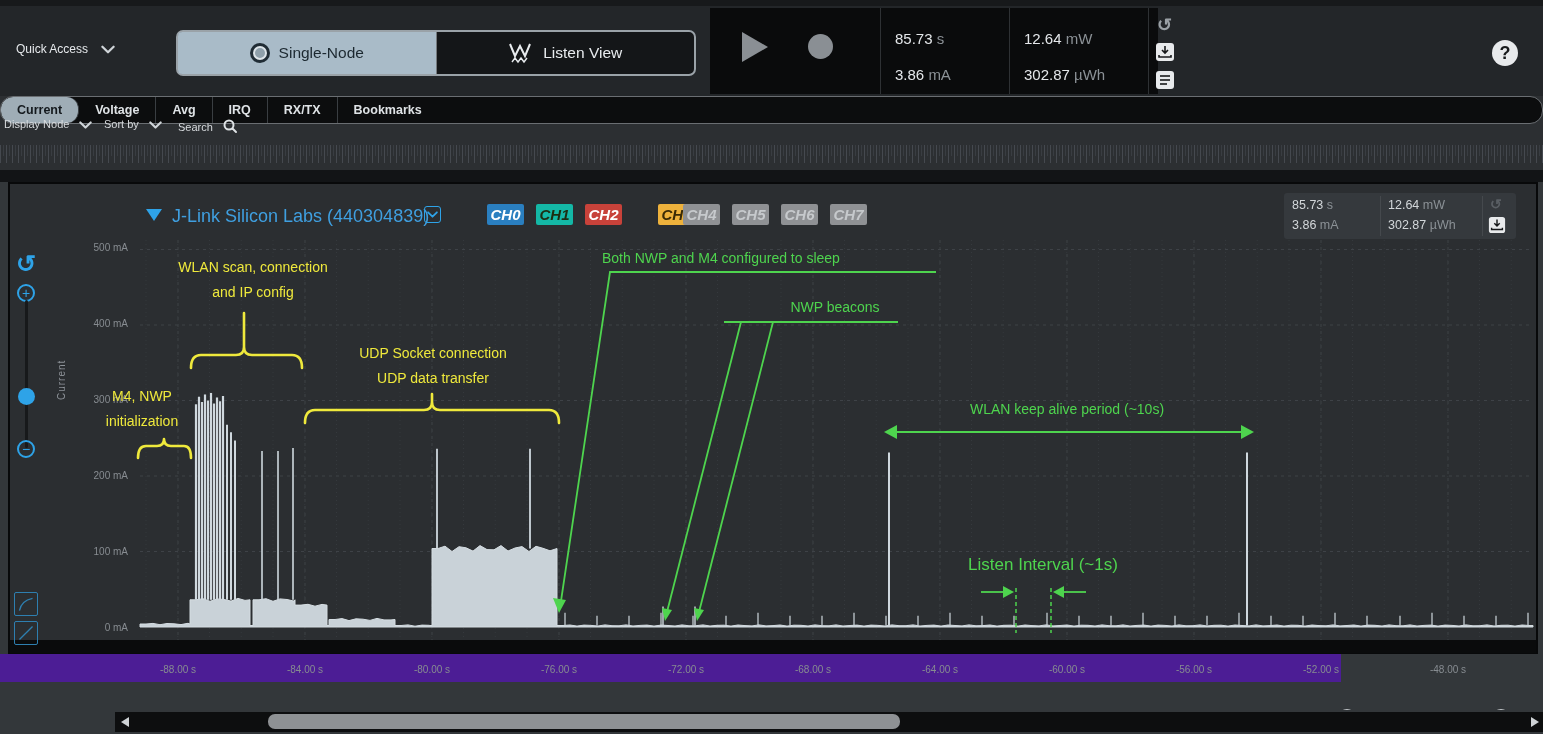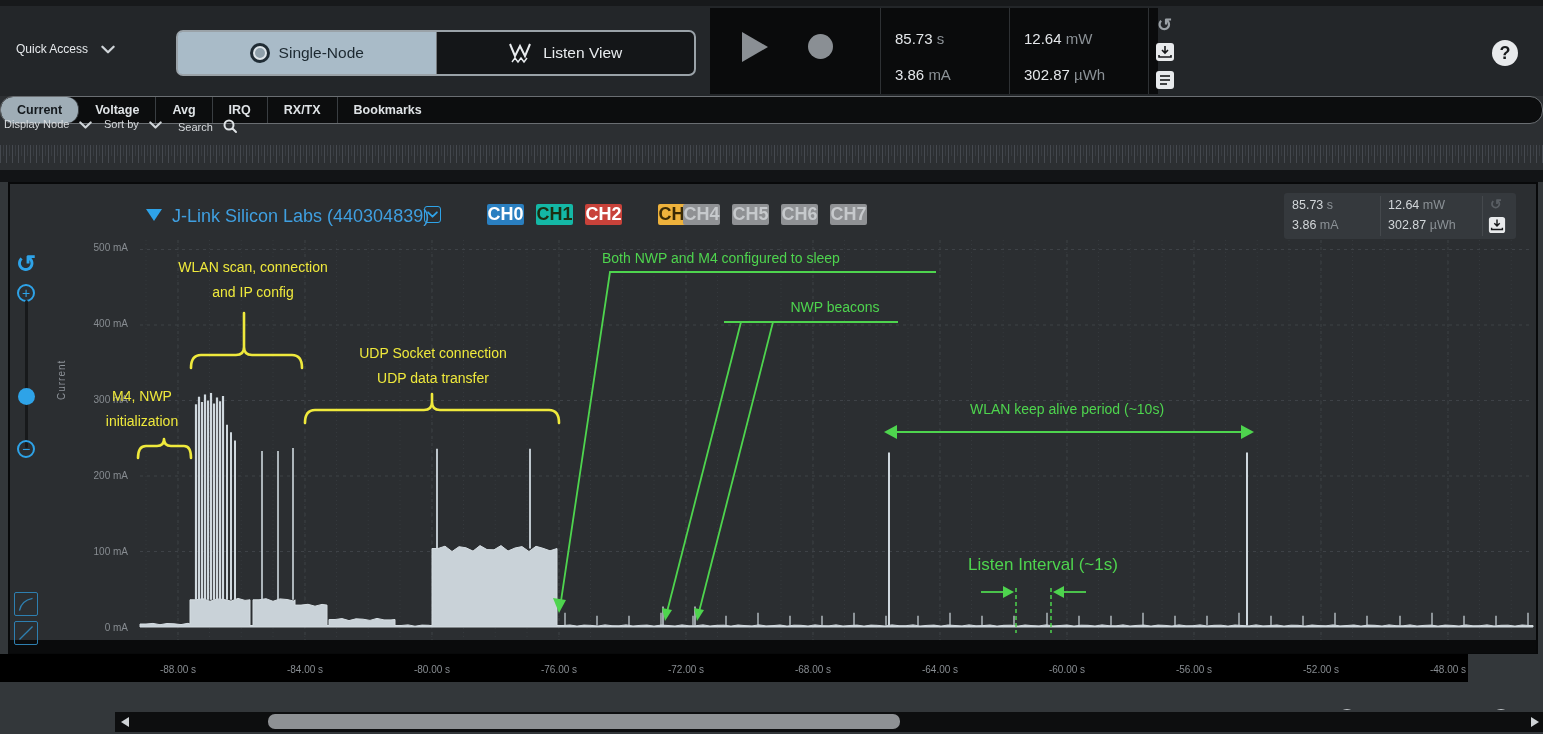--- a/index.html
+++ b/index.html
@@ -44,21 +44,21 @@
       repeating-linear-gradient(90deg,#393d42 0 1px,transparent 1px 3px);
     background-size:100% 18px,100% 11px;background-repeat:no-repeat;background-position:0 3px,0 3px;}
   .gapband{left:0;top:170px;width:1543px;height:12px;background:#121416;}
   
   .panel{left:8px;top:182px;width:1530px;height:472px;background:#2b2e31;border:2px solid #08090a;box-sizing:border-box;}
   .panel-bottom{left:10px;top:640px;width:1526px;height:13px;background:#0a0b0c;}
   .dev-tri{left:146px;top:209px;width:0;height:0;border-left:8px solid transparent;border-right:8px solid transparent;border-top:12px solid #2ea3e8;}
   .dev-name{left:172px;top:206px;font-size:18px;color:#3f9fe0;}
   .dev-drop{left:424px;top:206px;width:17px;height:17px;border:1.6px solid #2ea3e8;border-radius:3px;display:grid;place-items:center;box-sizing:border-box;}
   .dev-drop polyline{stroke:#2ea3e8;}
-  .badge{top:204px;width:37px;height:21px;border-radius:2px;font-size:18px;font-weight:bold;display:grid;place-items:center;}
+  .badge{top:204px;width:37px;height:21px;border-radius:2px;font-size:15px;font-weight:bold;display:grid;place-items:center;font-style:italic;}
   .ch0{background:#2a7fc0;color:#fff;} .ch1{background:#14b8a6;color:#1d2e12;}
   .ch2{background:#c8423a;color:#fff;} .ch3{background:#eeb23c;color:#3a2a05;}
   .chx{background:#8f9194;color:#c6c9cc;}
   .mini{left:1284px;top:193px;width:232px;height:46px;background:#35393d;border-radius:3px;}
   .mini .sep{position:absolute;top:3px;width:1px;height:40px;background:#45494d;}
   .mini-val{position:absolute;font-size:12.5px;color:#d3d7da;white-space:nowrap;}
   .mini-unit{color:#8b9196;}
   
   .blue{color:#2ea3e8;}
   .zoomcircle{width:18px;height:18px;border:2px solid #2ea3e8;border-radius:50%;color:#2ea3e8;display:grid;place-items:center;font-size:14px;line-height:1;box-sizing:border-box;}
@@ -66,21 +66,21 @@
   .vthumb{left:18px;top:388px;width:17px;height:17px;border-radius:50%;background:#2ea3e8;}
   .interp{width:24px;height:24px;border:1.5px solid #2e7fb0;border-radius:2px;box-sizing:border-box;display:grid;place-items:center;}
   .interp svg{display:block;}
   .interp path,.interp line{stroke:#2e7fb0;stroke-width:1.6;fill:none;}
   .ylab{position:absolute;width:62px;text-align:right;font-size:10px;color:#878c91;}
   .ycap{left:56px;top:400px;font-size:10px;color:#8d9298;transform:rotate(-90deg);transform-origin:left top;letter-spacing:1px;}
   
   .ann{position:absolute;text-align:center;font-size:14px;white-space:nowrap;}
   .yel{color:#efe93c;} .grn{color:#4ed44e;}
   
-  .xaxisrow{left:0;top:654px;width:1468px;height:28px;background:#000000;}
+  .xaxisrow{left:0;top:654px;width:1341px;height:28px;background:#4c1d95;}
   .xlab{position:absolute;top:10px;width:70px;text-align:center;font-size:10px;color:#878c91;}
   .zoomrow{left:0;top:682px;width:1543px;height:28px;background:#33373a;margin-top:24px;}
   .z-val{left:1268px;top:3px;font-size:15px;color:#d8dcdf;}
   .zoomcircle2{width:18px;height:18px;border:1.6px solid #c3c7ca;border-radius:50%;color:#c3c7ca;display:grid;place-items:center;font-size:13px;line-height:1;box-sizing:border-box;}
   .htrack{left:1362px;top:12px;width:126px;height:3px;background:#0f1112;border-radius:2px;}
   .hthumb{left:1393px;top:4px;width:16px;height:16px;border-radius:50%;background:#e8eaec;}
   .white-reset{color:#e8eaec;font-size:18px;font-weight:bold;line-height:1;}
   .scrollrow{left:0;top:710px;width:1543px;height:24px;background:#33373a;}
   .scrolltrack{left:115px;top:2px;width:1428px;height:20px;background:#0d0e0f;}
   .scrollthumb{left:268px;top:4px;width:632px;height:15px;border-radius:7px;background:#8e9194;}

